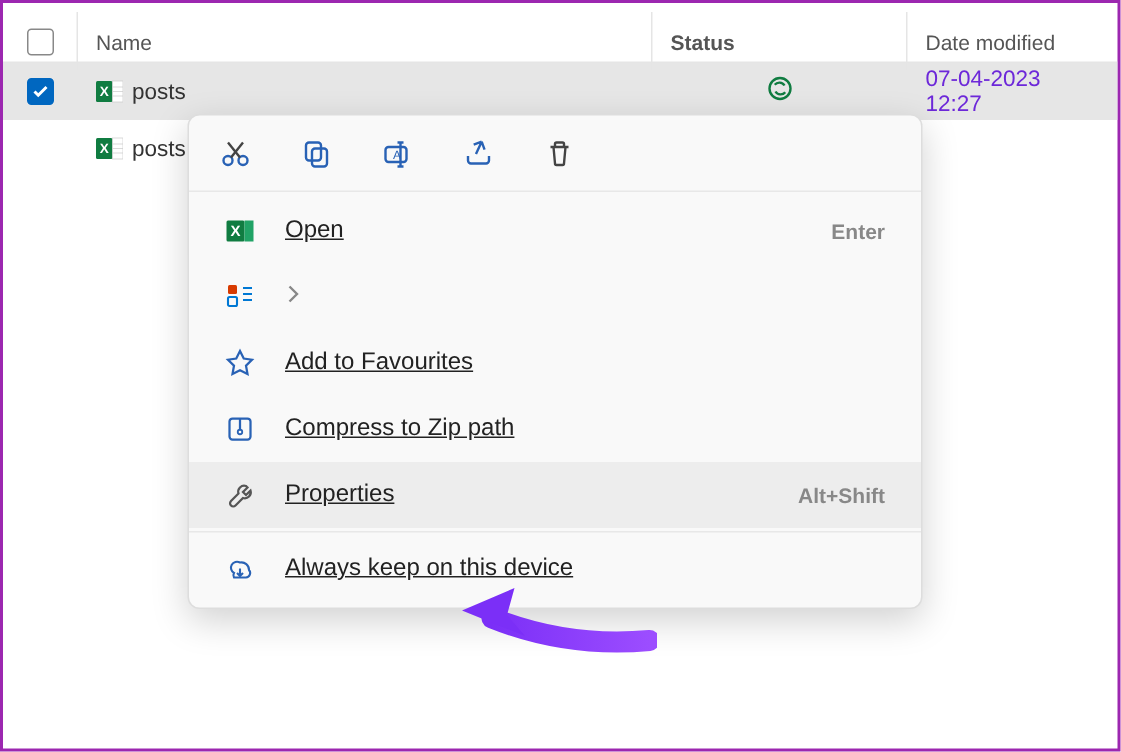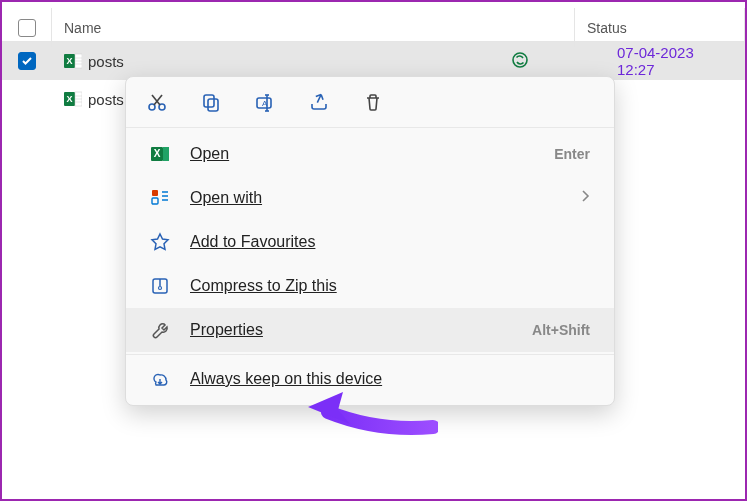--- a/index.html
+++ b/index.html
@@ -25,21 +25,21 @@
     .header-cell {
       padding: 0 12px;
       border-right: 1px solid #e5e5e5;
       height: 100%;
       display: flex;
       align-items: center;
       margin-top: 12px;
     }
     .col-check { width: 50px; display:flex; justify-content:center; }
     .col-name { flex: 1; }
-    .col-status { width: 170px; }
+    .col-status { width: 170px; font-weight: bold; }
     .col-date { width: 140px; border-right: none; }
     .checkbox {
       width: 18px; height: 18px;
       border: 1.5px solid #888;
       border-radius: 3px;
       display: inline-flex;
       align-items: center;
       justify-content: center;
     }
     .checkbox.checked {
@@ -116,20 +116,21 @@
   </style>
 </head>
 <body>
 
 <div class="header-row">
   <div class="header-cell col-check">
     <span class="checkbox"></span>
   </div>
   <div class="header-cell col-name">Name</div>
   <div class="header-cell col-status">Status</div>
+  <div class="header-cell col-date">Date modified</div>
 </div>
 
 <div class="file-row selected">
   <div class="file-cell file-check">
     <span class="checkbox checked">
       <svg width="12" height="12" viewBox="0 0 12 12">
           <path d="M2 6l2.5 2.5L10 3" stroke="#fff" stroke-width="2" fill="none"></path>
         </svg>
     </span>
   </div>
@@ -226,21 +227,20 @@
       <span class="menu-shortcut">Enter</span>
     </div>
     <div class="menu-item">
       <span class="menu-icon">
         <svg viewBox="0 0 20 20">
             <rect x="2" y="2" width="6" height="6" rx="1" fill="#d83b01"></rect>
             <rect x="2" y="10" width="6" height="6" rx="1" fill="none" stroke="#0078d4" stroke-width="1.4"></rect>
             <path d="M12 4h6M12 8h6M12 12h6" stroke="#0078d4" stroke-width="1.4"></path>
           </svg>
       </span>
-      <span class="menu-label">Open with</span>
       <span class="menu-chevron">
         <svg width="10" height="14" viewBox="0 0 10 14">
             <path d="M3 2l5 5-5 5" stroke="#888" stroke-width="1.6" fill="none"></path>
           </svg>
       </span>
     </div>
     <div class="menu-item">
       <span class="menu-icon">
         <svg viewBox="0 0 20 20">
             <path d="M10 2l2.5 5 5.5.8-4 4 1 5.5L10 14.8 5 17.3l1-5.5-4-4 5.5-.8z" fill="none" stroke="#2962b5" stroke-width="1.5"></path>
@@ -249,21 +249,21 @@
       <span class="menu-label">Add to Favourites</span>
     </div>
     <div class="menu-item">
       <span class="menu-icon">
         <svg viewBox="0 0 20 20">
             <rect x="3" y="3" width="14" height="14" rx="2" fill="none" stroke="#2962b5" stroke-width="1.5"></rect>
             <line x1="10" y1="3" x2="10" y2="10" stroke="#2962b5" stroke-width="1.5"></line>
             <circle cx="10" cy="12" r="1.5" fill="none" stroke="#2962b5" stroke-width="1.2"></circle>
           </svg>
       </span>
-      <span class="menu-label">Compress to Zip this</span>
+      <span class="menu-label">Compress to Zip path</span>
     </div>
     <div class="menu-item highlighted">
       <span class="menu-icon">
         <svg viewBox="0 0 20 20">
             <path d="M14 4a4 4 0 00-5 5l-5 5a2 2 0 003 3l5-5a4 4 0 005-5l-3 3-2-2 3-3z" fill="none" stroke="#555" stroke-width="1.5"></path>
           </svg>
       </span>
       <span class="menu-label">Properties</span>
       <span class="menu-shortcut">Alt+Shift</span>
     </div>

